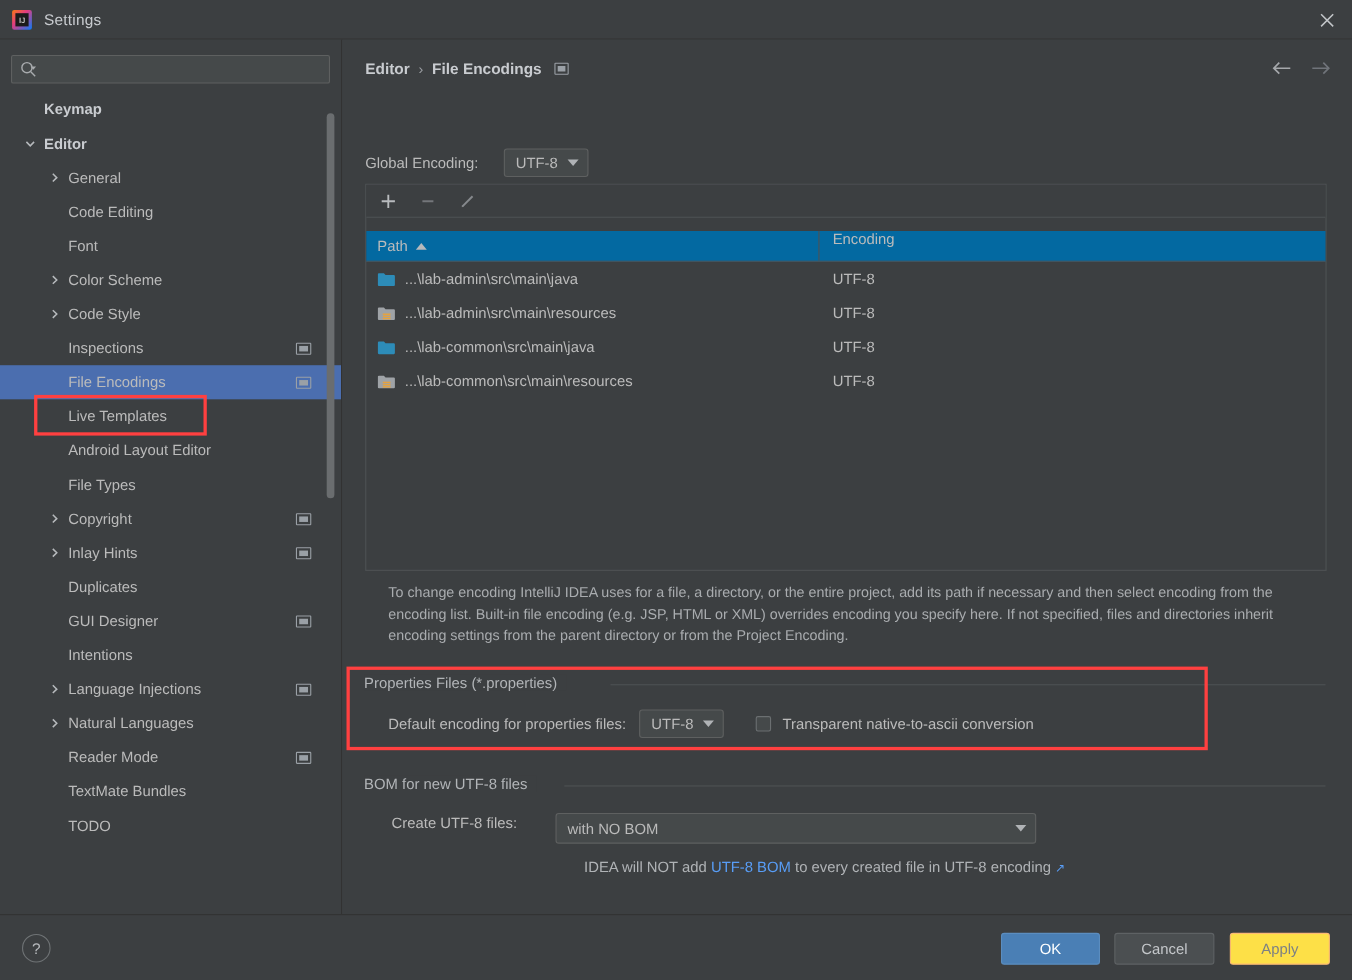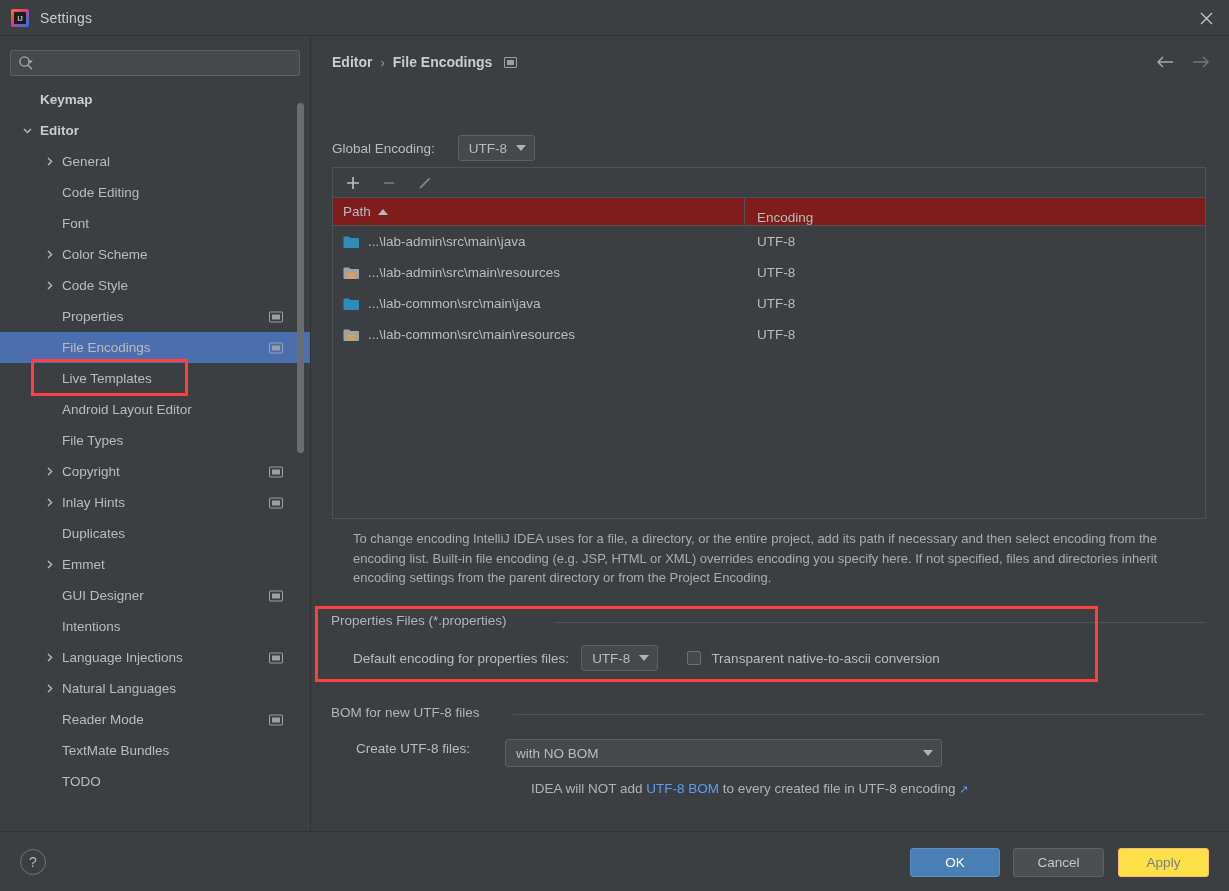--- a/index.html
+++ b/index.html
@@ -173,24 +173,24 @@
     background: #3c3f41;
   }
   .tbl-toolbar {
     height: 30px; display: flex; align-items: center;
     padding-left: 10px; gap: 16px;
     border-bottom: 1px solid #4e5254;
     background: #3c3f41;
   }
   .tb-btn { width: 20px; height: 20px; display:flex; align-items:center; justify-content:center; cursor: default;}
   .tbl-header {
-    height: 28px; display: flex; align-items: flex-end;
-    background: #7f1d1d;
+    height: 28px; display: flex; align-items: flex-start;
+    background: #0369a1;
     border-bottom: 1px solid #4e5254;
-    font-size: 13.5px; color: #bbbbbb;
+    font-size: 13.5px; color: #bbbbbb; margin-top: 12px;
   }
   .th-path { width: 412px; padding-left: 10px; display:flex; align-items:center; gap:7px; border-right: 1px solid #4e5254; height:100%;}
   .th-enc { padding-left: 12px; }
   .sort-caret {
     width:0;height:0;
     border-left:5px solid transparent;
     border-right:5px solid transparent;
     border-bottom:6px solid #b6b9bc;
   }
   .tbl-row {
@@ -367,21 +367,21 @@
         </span>
         <span class="tree-label">Code Style</span>
       </div>
       <div class="tree-row">
         <span style="display: inline-block; width: 22px;"></span>
         <span class="arrow empty">
           <svg width="11" height="11" viewBox="0 0 11 11">
             <path d="M4 2 L7.6 5.5 L4 9" stroke="#b6b9bc" stroke-width="1.4" fill="none"></path>
           </svg>
         </span>
-        <span class="tree-label">Properties</span>
+        <span class="tree-label">Inspections</span>
         <span class="mod-icon"></span>
       </div>
       <div class="tree-row sel">
         <span style="display: inline-block; width: 22px;"></span>
         <span class="arrow empty">
           <svg width="11" height="11" viewBox="0 0 11 11">
             <path d="M4 2 L7.6 5.5 L4 9" stroke="#b6b9bc" stroke-width="1.4" fill="none"></path>
           </svg>
         </span>
         <span class="tree-label">File Encodings</span>
@@ -435,29 +435,20 @@
         <span class="mod-icon"></span>
       </div>
       <div class="tree-row">
         <span style="display: inline-block; width: 22px;"></span>
         <span class="arrow empty">
           <svg width="11" height="11" viewBox="0 0 11 11">
             <path d="M4 2 L7.6 5.5 L4 9" stroke="#b6b9bc" stroke-width="1.4" fill="none"></path>
           </svg>
         </span>
         <span class="tree-label">Duplicates</span>
-      </div>
-      <div class="tree-row">
-        <span style="display: inline-block; width: 22px;"></span>
-        <span class="arrow">
-          <svg width="11" height="11" viewBox="0 0 11 11">
-            <path d="M4 2 L7.6 5.5 L4 9" stroke="#b6b9bc" stroke-width="1.4" fill="none"></path>
-          </svg>
-        </span>
-        <span class="tree-label">Emmet</span>
       </div>
       <div class="tree-row">
         <span style="display: inline-block; width: 22px;"></span>
         <span class="arrow empty">
           <svg width="11" height="11" viewBox="0 0 11 11">
             <path d="M4 2 L7.6 5.5 L4 9" stroke="#b6b9bc" stroke-width="1.4" fill="none"></path>
           </svg>
         </span>
         <span class="tree-label">GUI Designer</span>
         <span class="mod-icon"></span>

